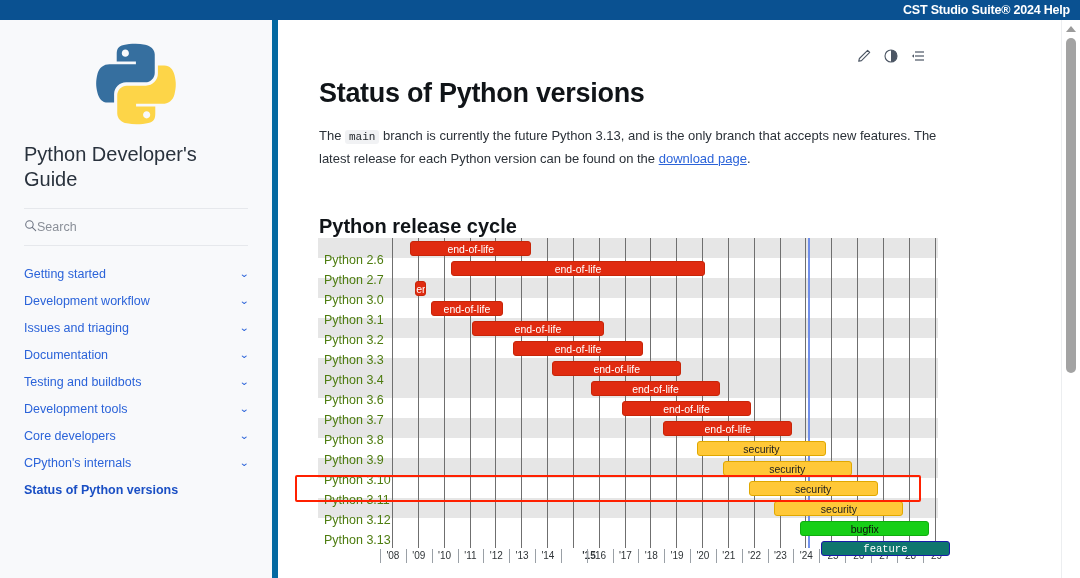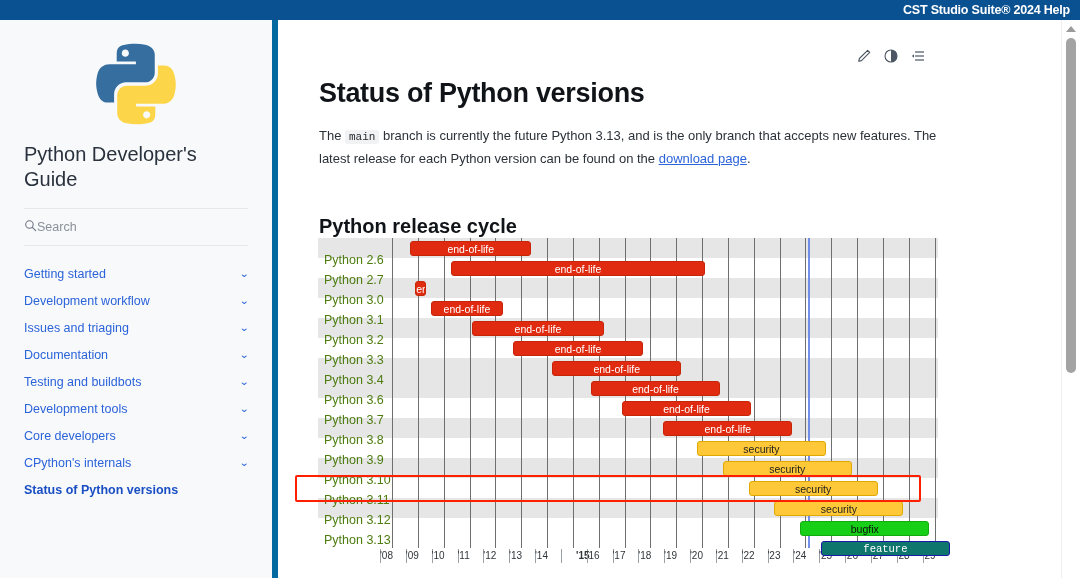--- a/index.html
+++ b/index.html
@@ -107,21 +107,21 @@
   }
   .bar.eol{background:#e02b10;color:#ffffff;border:1px solid #c72508;}
   .bar.sec{background:#ffc838;color:#1d1d1d;border:1px solid #e0a800;}
   .bar.bug{background:#17cf17;color:#0d0d0d;border:1px solid #10ac10;}
   .bar.feat{background:#0f766e;color:#ffffff;border:1px solid #1a1aa8;font-family:Liberation Mono, monospace;}
   #axis{
     position:absolute;left:62px;top:311px;width:558px;height:19px;
   }
   .tickline{position:absolute;top:0;width:1px;height:14px;background:#9aa0a6;}
   .ticklab{
-    position:absolute;top:1px;font-size:10px;color:#303538;text-align:left;
+    position:absolute;top:1px;font-size:10px;color:#303538;text-align:center;
     width:26px;
   }
   #hl-rect{
     position:absolute;left:-23px;top:240px;width:626px;height:27px;
     border:2.5px solid #ff2000;border-radius:2px;z-index:9;box-sizing:border-box;
   }
   
   #sb{
     position:absolute;right:0;top:20px;width:19px;height:558px;
     background:#ffffff;border-left:1px solid #eceef0;box-sizing:border-box;

